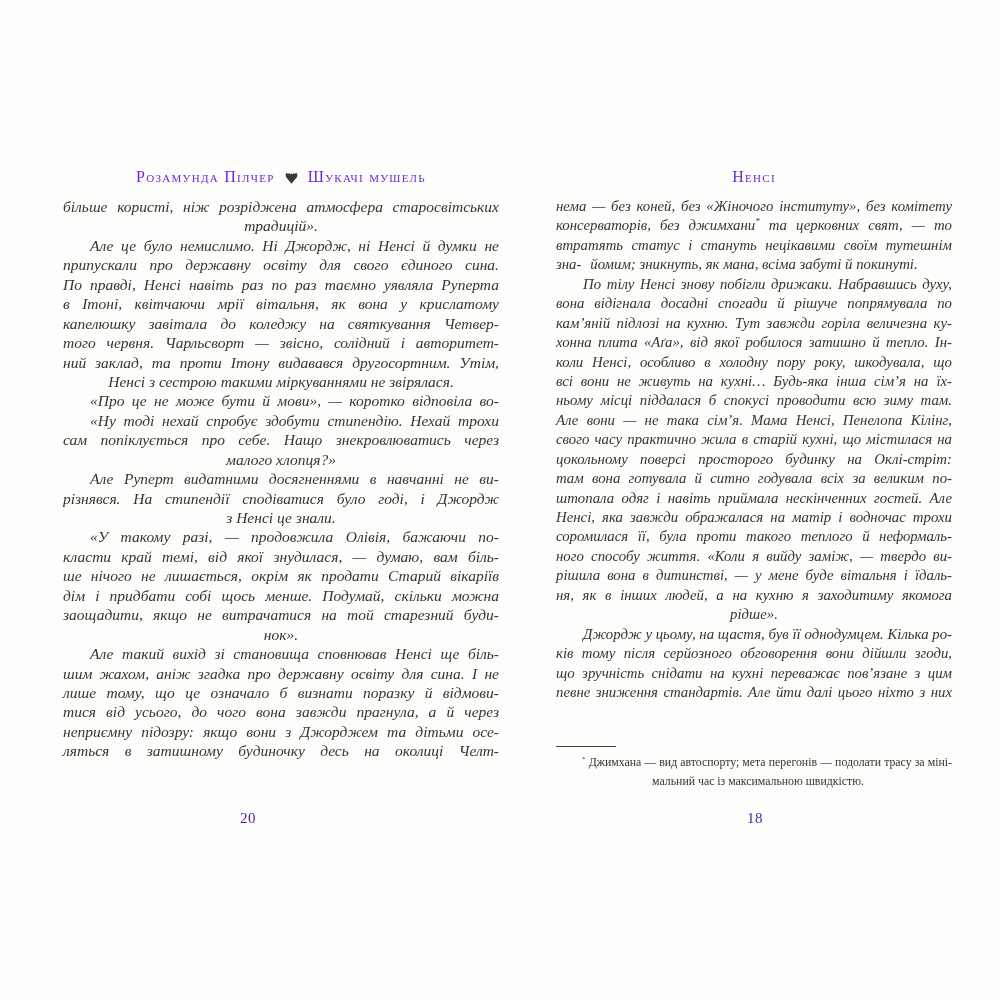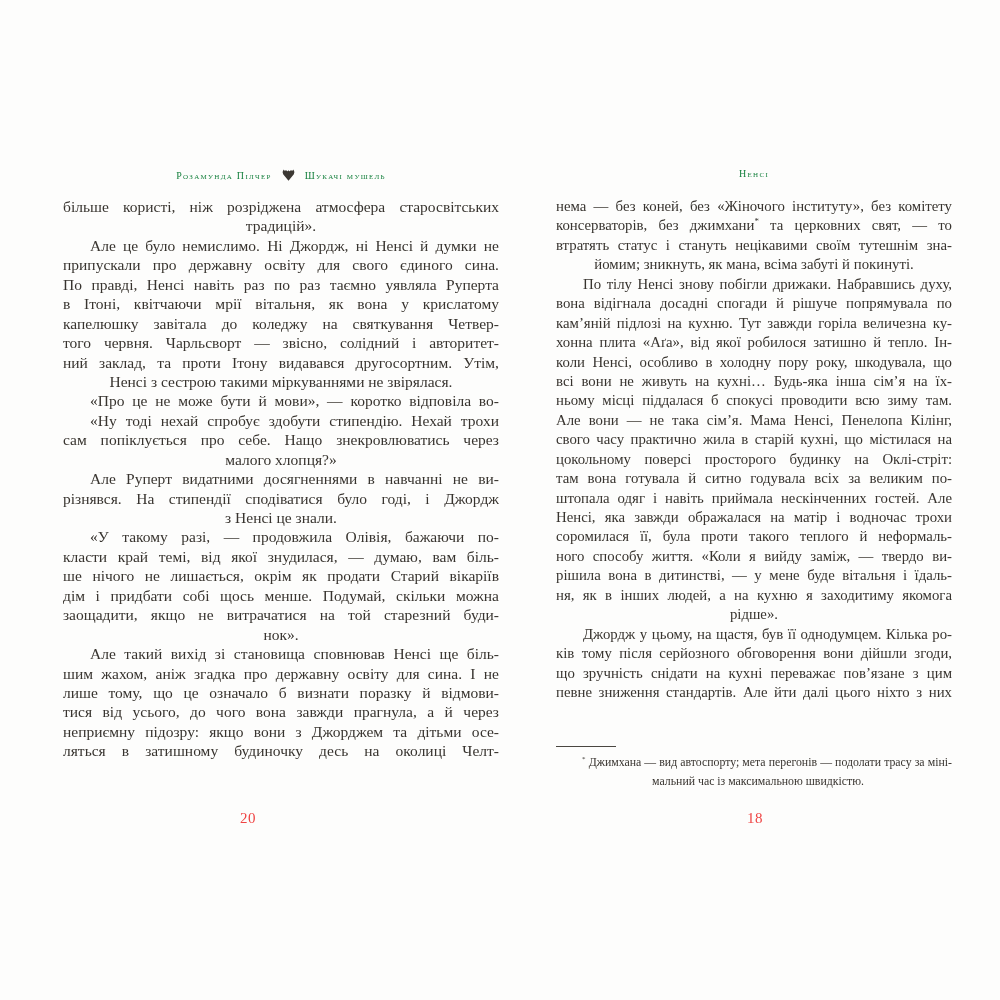--- a/index.html
+++ b/index.html
@@ -9,46 +9,46 @@
     font-family:"Liberation Serif","DejaVu Serif",serif;
     color:#38342f;
     overflow:hidden;
   }
   .col{position:absolute;top:168px;}
   .col-left{left:63px;width:436px;}
   .col-right{left:556px;width:396px;}
   .running-head{
     height:29px;text-align:center;
     font-variant:small-caps;letter-spacing:1.3px;
-    font-size:10px;color:#15803d;
+    font-size:16px;color:#6d28d9;
     white-space:nowrap;
   }
   .running-head .orn{display:inline-block;vertical-align:-2px;margin:0 9px;}
-  .page-body{width:100%;}
+  .page-body{width:100%;font-style:italic;}
   .para{margin:0;}
   .line{
     line-height:19.45px;height:19.45px;
     text-align:center;white-space:nowrap;overflow:visible;
   }
   .col-left .line{font-size:15.5px;}
   .col-right .line{font-size:14.8px;}
   .line.just{text-align:justify;text-align-last:justify;text-justify:inter-word;white-space:normal;}
   .line.ind{padding-left:27px;}
   .line.ind.just{padding-left:0;text-indent:27px;}
   sup.fnref{font-size:60%;vertical-align:super;line-height:0;}
   .footnote-sep{
     width:60px;border:0;border-top:1.5px solid #4a4741;
     margin:44px 0 6px 0;
   }
   .footnote .line{font-size:11.8px;line-height:18.5px;height:18.5px;margin-left:8px;}
   .footnote .line.ind{padding-left:18px;}
   .footnote .line.ind.just{padding-left:0;text-indent:18px;}
   .folio{
     position:absolute;top:810px;width:36px;
-    text-align:center;font-size:15px;color:#ef4444;letter-spacing:0.5px;
+    text-align:center;font-size:15px;color:#4c1d95;letter-spacing:0.5px;
   }
   .folio-left{left:230px;}
   .folio-right{left:737px;}
 </style>
 </head>
 <body>
 
 <div class="col col-left">
   <div class="running-head">
     <span>Розамунда Пілчер</span><span class="orn"><svg width="15" height="13" viewBox="0 0 20 18" aria-hidden="true">

